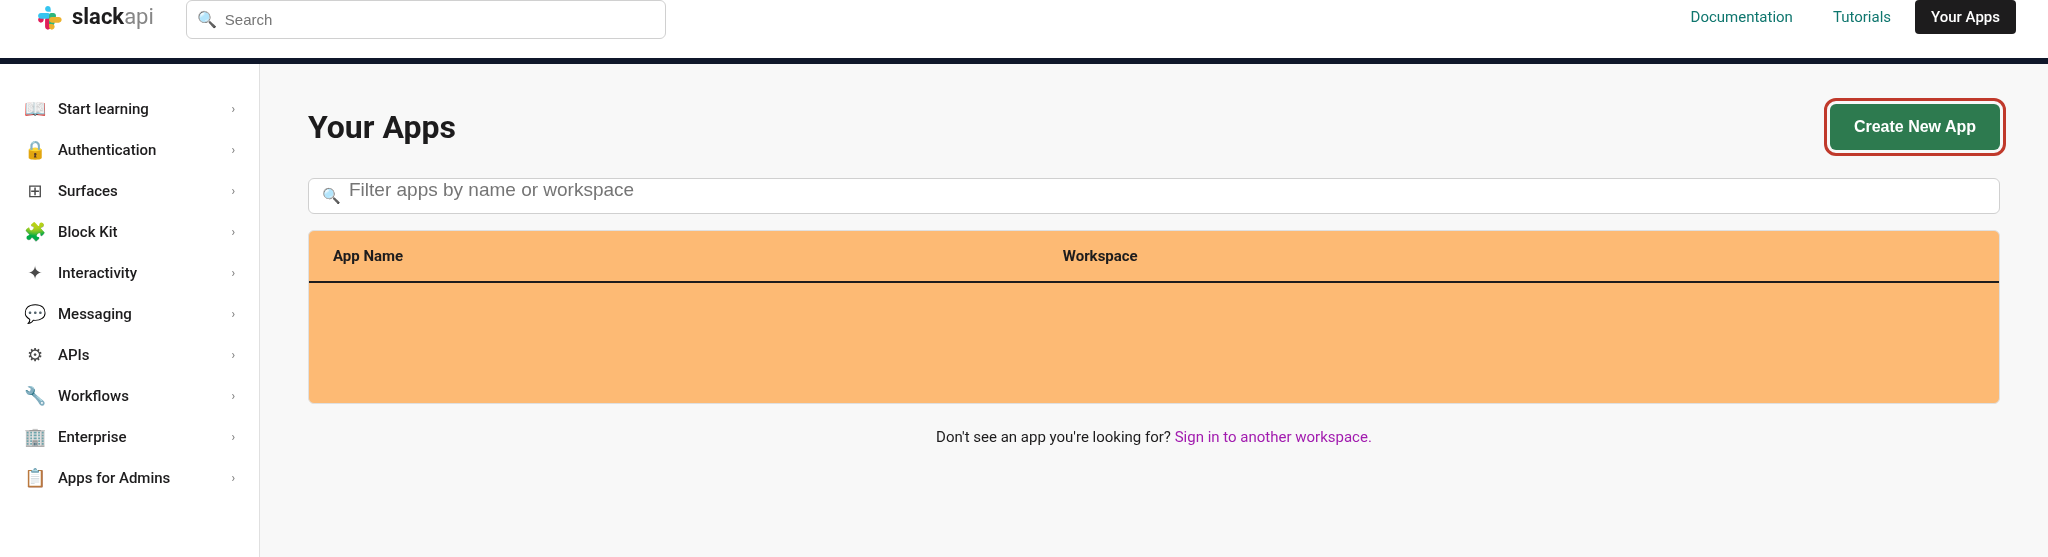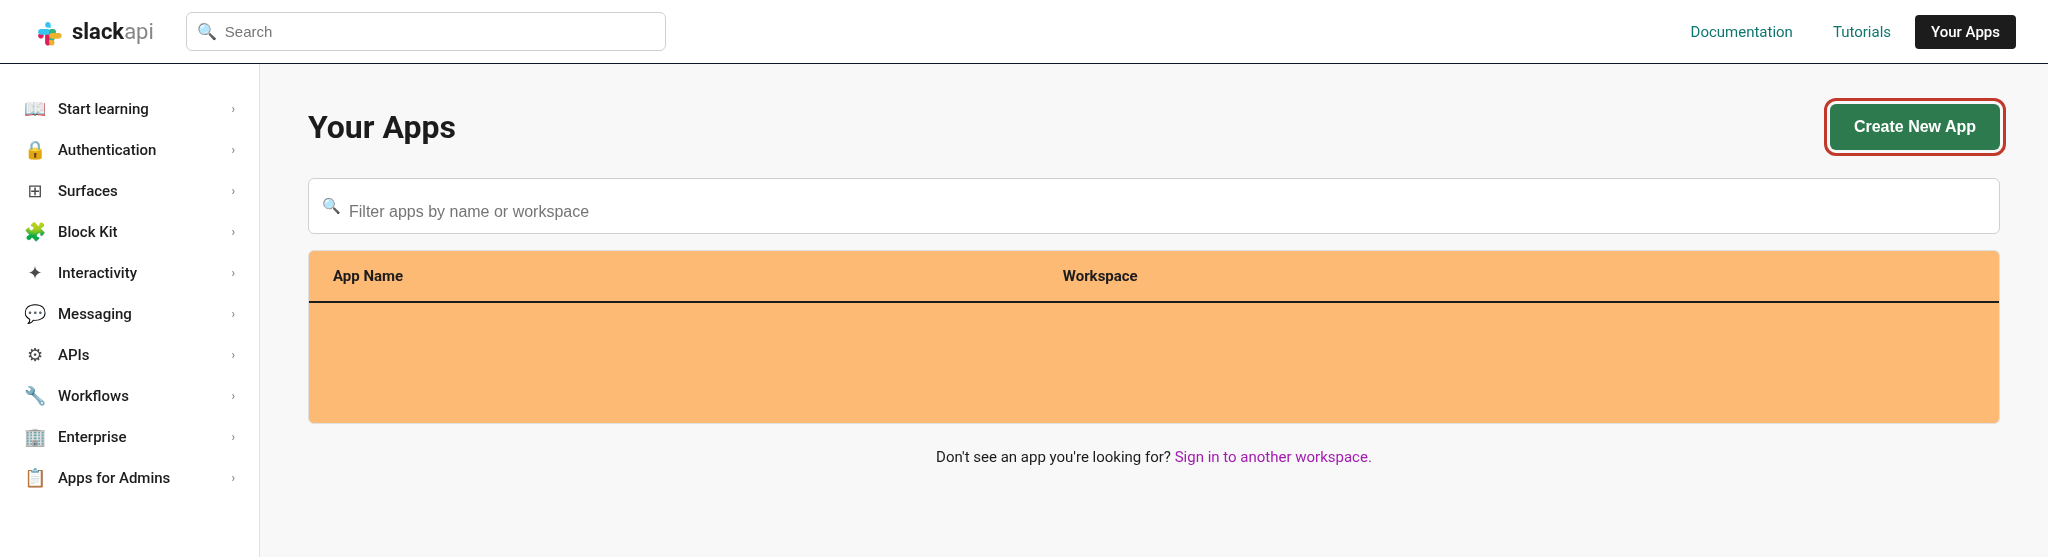--- a/index.html
+++ b/index.html
@@ -6,23 +6,23 @@
     body {
       font-family: -apple-system, BlinkMacSystemFont, 'Segoe UI', Roboto, sans-serif;
       background: #f8f8f8;
       color: #1d1c1d;
       font-size: 16px;
     }
 
     
     .header {
       background: #fff;
-      border-bottom: 1px solid #0f172a;
-      display: flex;
-      align-items: center;
+      border-bottom: 6px solid #0f172a;
+      display: flex;
+      align-items: flex-start;
       padding: 0 32px;
       height: 64px;
       position: sticky;
       top: 0;
       z-index: 100;
     }
     .logo {
       display: flex;
       align-items: center;
       gap: 8px;
@@ -166,24 +166,24 @@
     .filter-icon {
       position: absolute;
       left: 14px;
       top: 50%;
       transform: translateY(-50%);
       color: #868686;
       font-size: 15px;
     }
     .filter-input {
       width: 100%;
-      padding: 24px 16px 12px 40px;
+      padding: 0 16px 12px 40px;
       border: 1px solid #d0d0d0;
       border-radius: 6px;
-      font-size: 16px;
+      font-size: 19px;
       background: #fff;
       outline: none;
       color: #be185d;
     }
 
     
     .apps-table {
       background: #fdba74;
       border: 1px solid #e0e0e0;
       border-radius: 6px;

